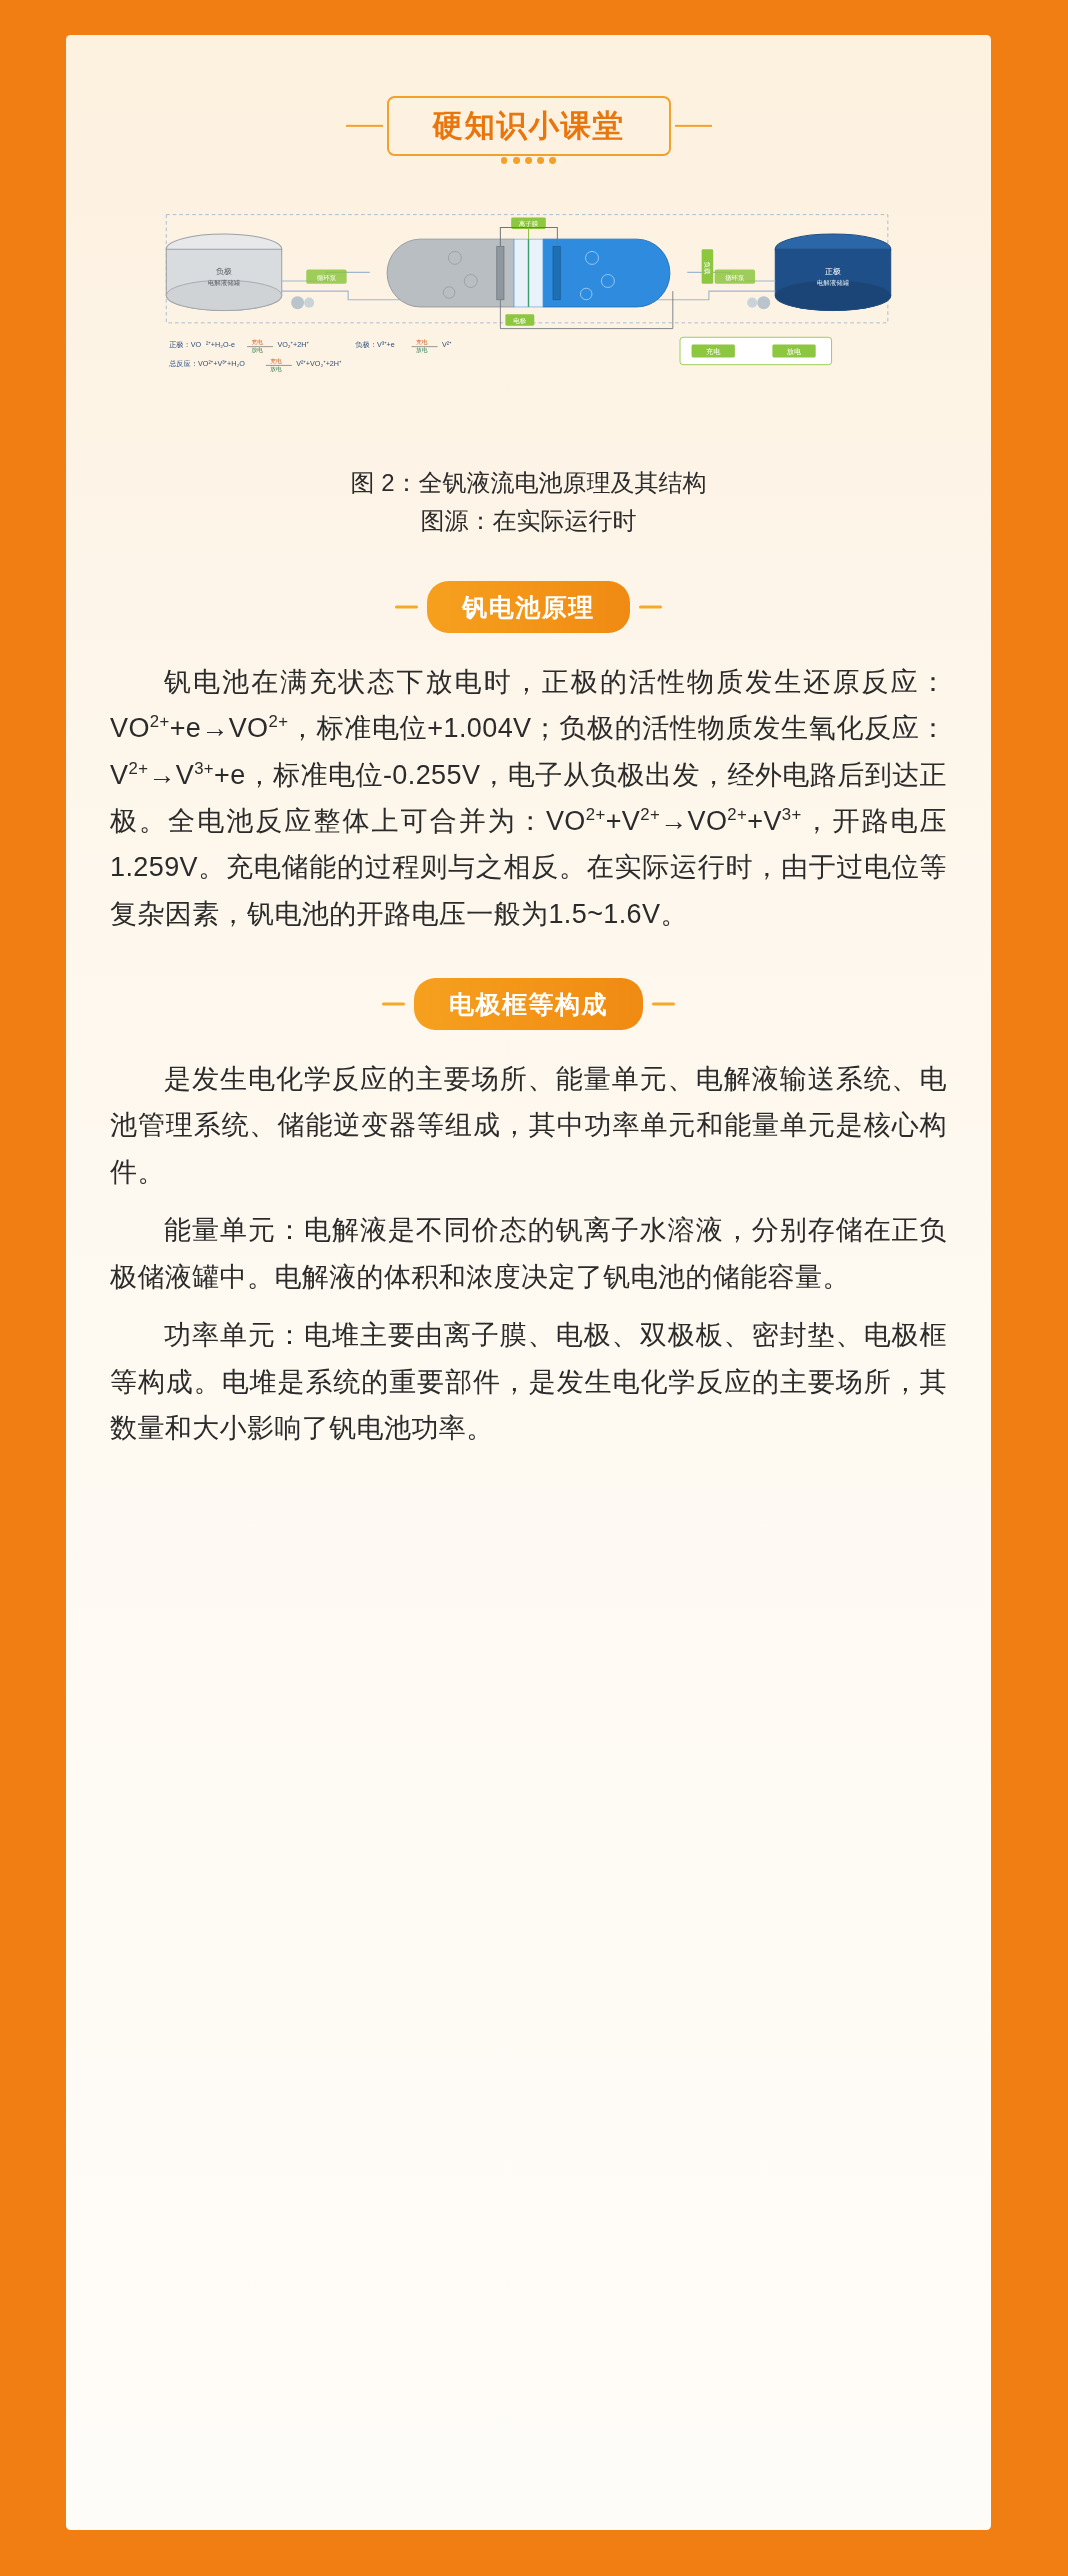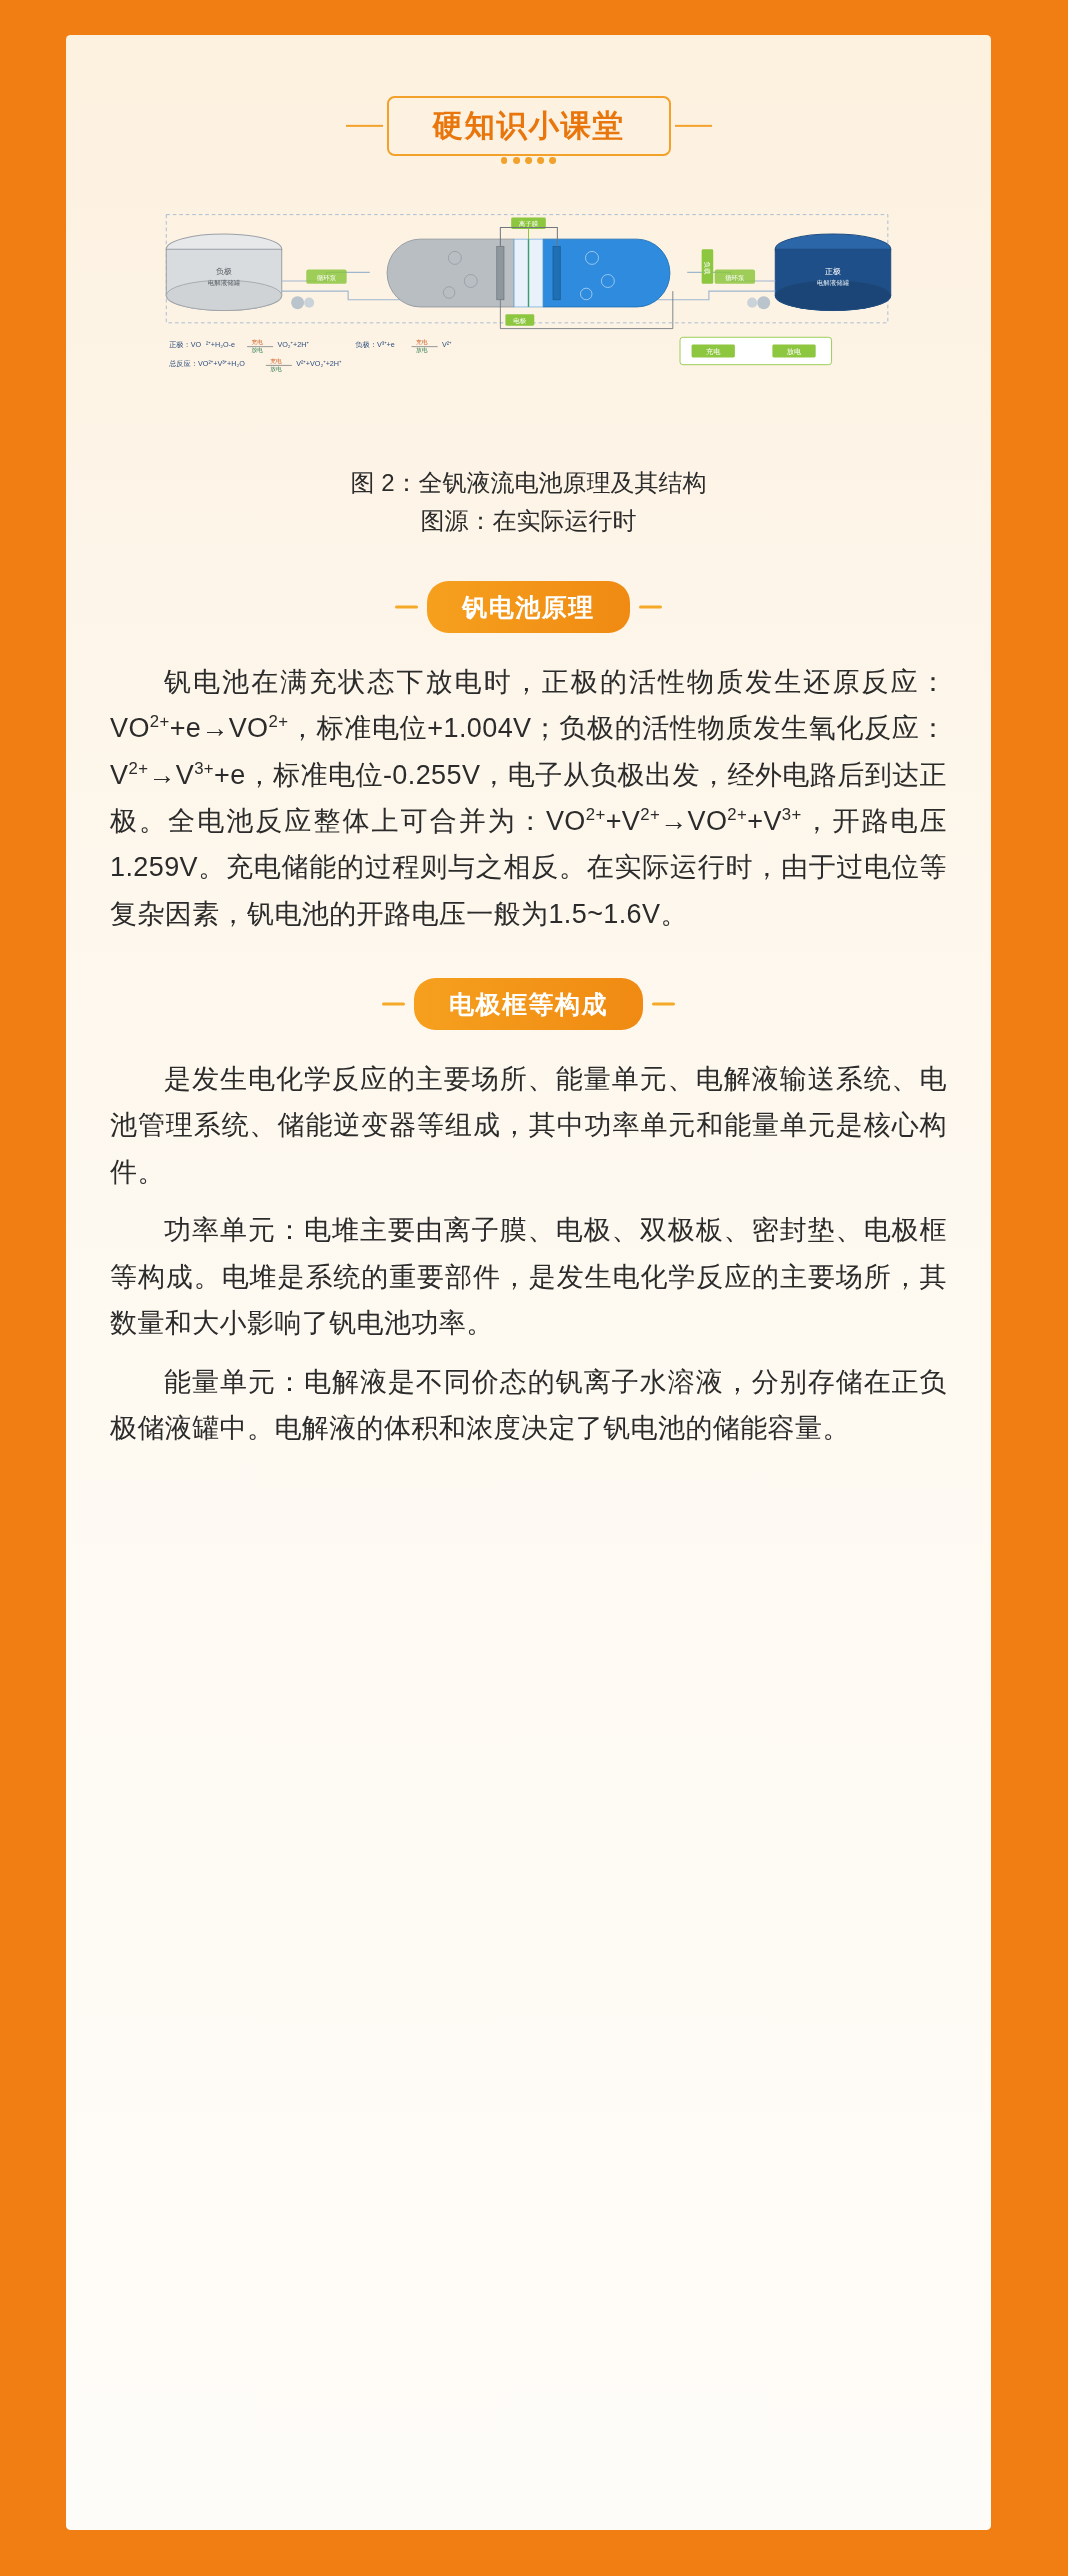--- a/index.html
+++ b/index.html
@@ -262,18 +262,18 @@
       <span class="pill">钒电池原理</span>
     </div>
     <p class="para">
       <span style="text-indent:0">钒电池在满充状态下放电时，正极的活性物质发生还原反应：VO<sup>2+</sup>+e→VO<sup>2+</sup>，标准电位+1.004V；负极的活性物质发生氧化反应：V<sup>2+</sup>→V<sup>3+</sup>+e，标准电位-0.255V，电子从负极出发，经外电路后到达正极。全电池反应整体上可合并为：VO<sup>2+</sup>+V<sup>2+</sup>→VO<sup>2+</sup>+V<sup>3+</sup>，开路电压1.259V。充电储能的过程则与之相反。在实际运行时，由于过电位等复杂因素，钒电池的开路电压一般为1.5~1.6V。</span>
     </p>
 
     <div class="pill-wrap">
       <span class="pill">电极框等构成</span>
     </div>
     <p class="para">是发生电化学反应的主要场所、能量单元、电解液输送系统、电池管理系统、储能逆变器等组成，其中功率单元和能量单元是核心构件。</p>
+    <p class="para">能量单元：电解液是不同价态的钒离子水溶液，分别存储在正负极储液罐中。电解液的体积和浓度决定了钒电池的储能容量。</p>
     <p class="para">功率单元：电堆主要由离子膜、电极、双极板、密封垫、电极框等构成。电堆是系统的重要部件，是发生电化学反应的主要场所，其数量和大小影响了钒电池功率。</p>
-    <p class="para">能量单元：电解液是不同价态的钒离子水溶液，分别存储在正负极储液罐中。电解液的体积和浓度决定了钒电池的储能容量。</p>
 
   </div>
 </div>
 
 
 </body></html>

